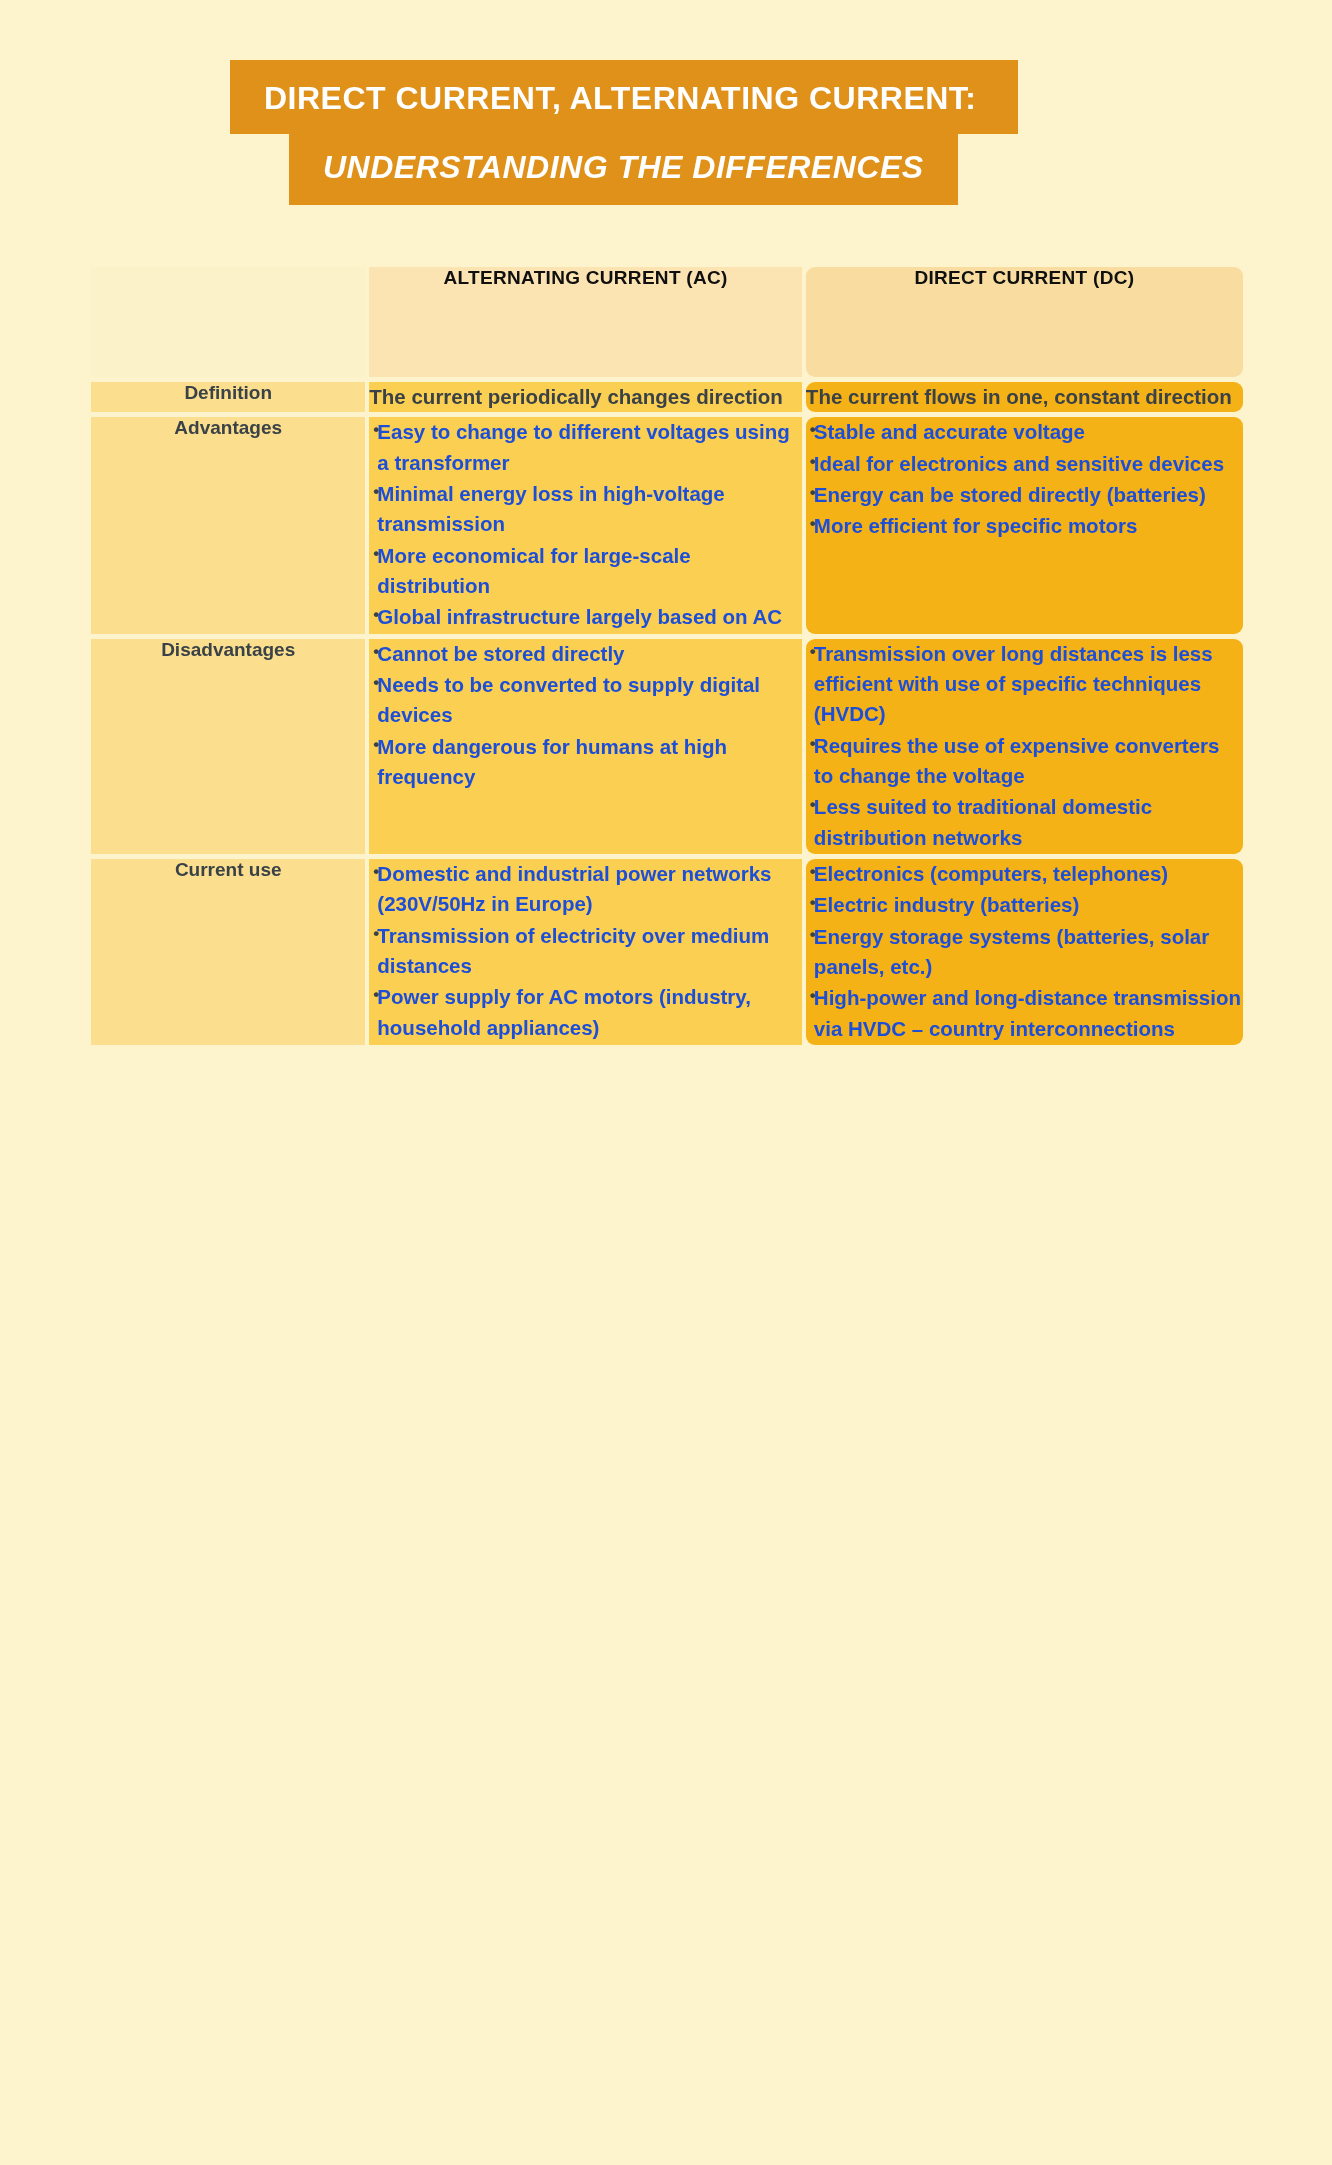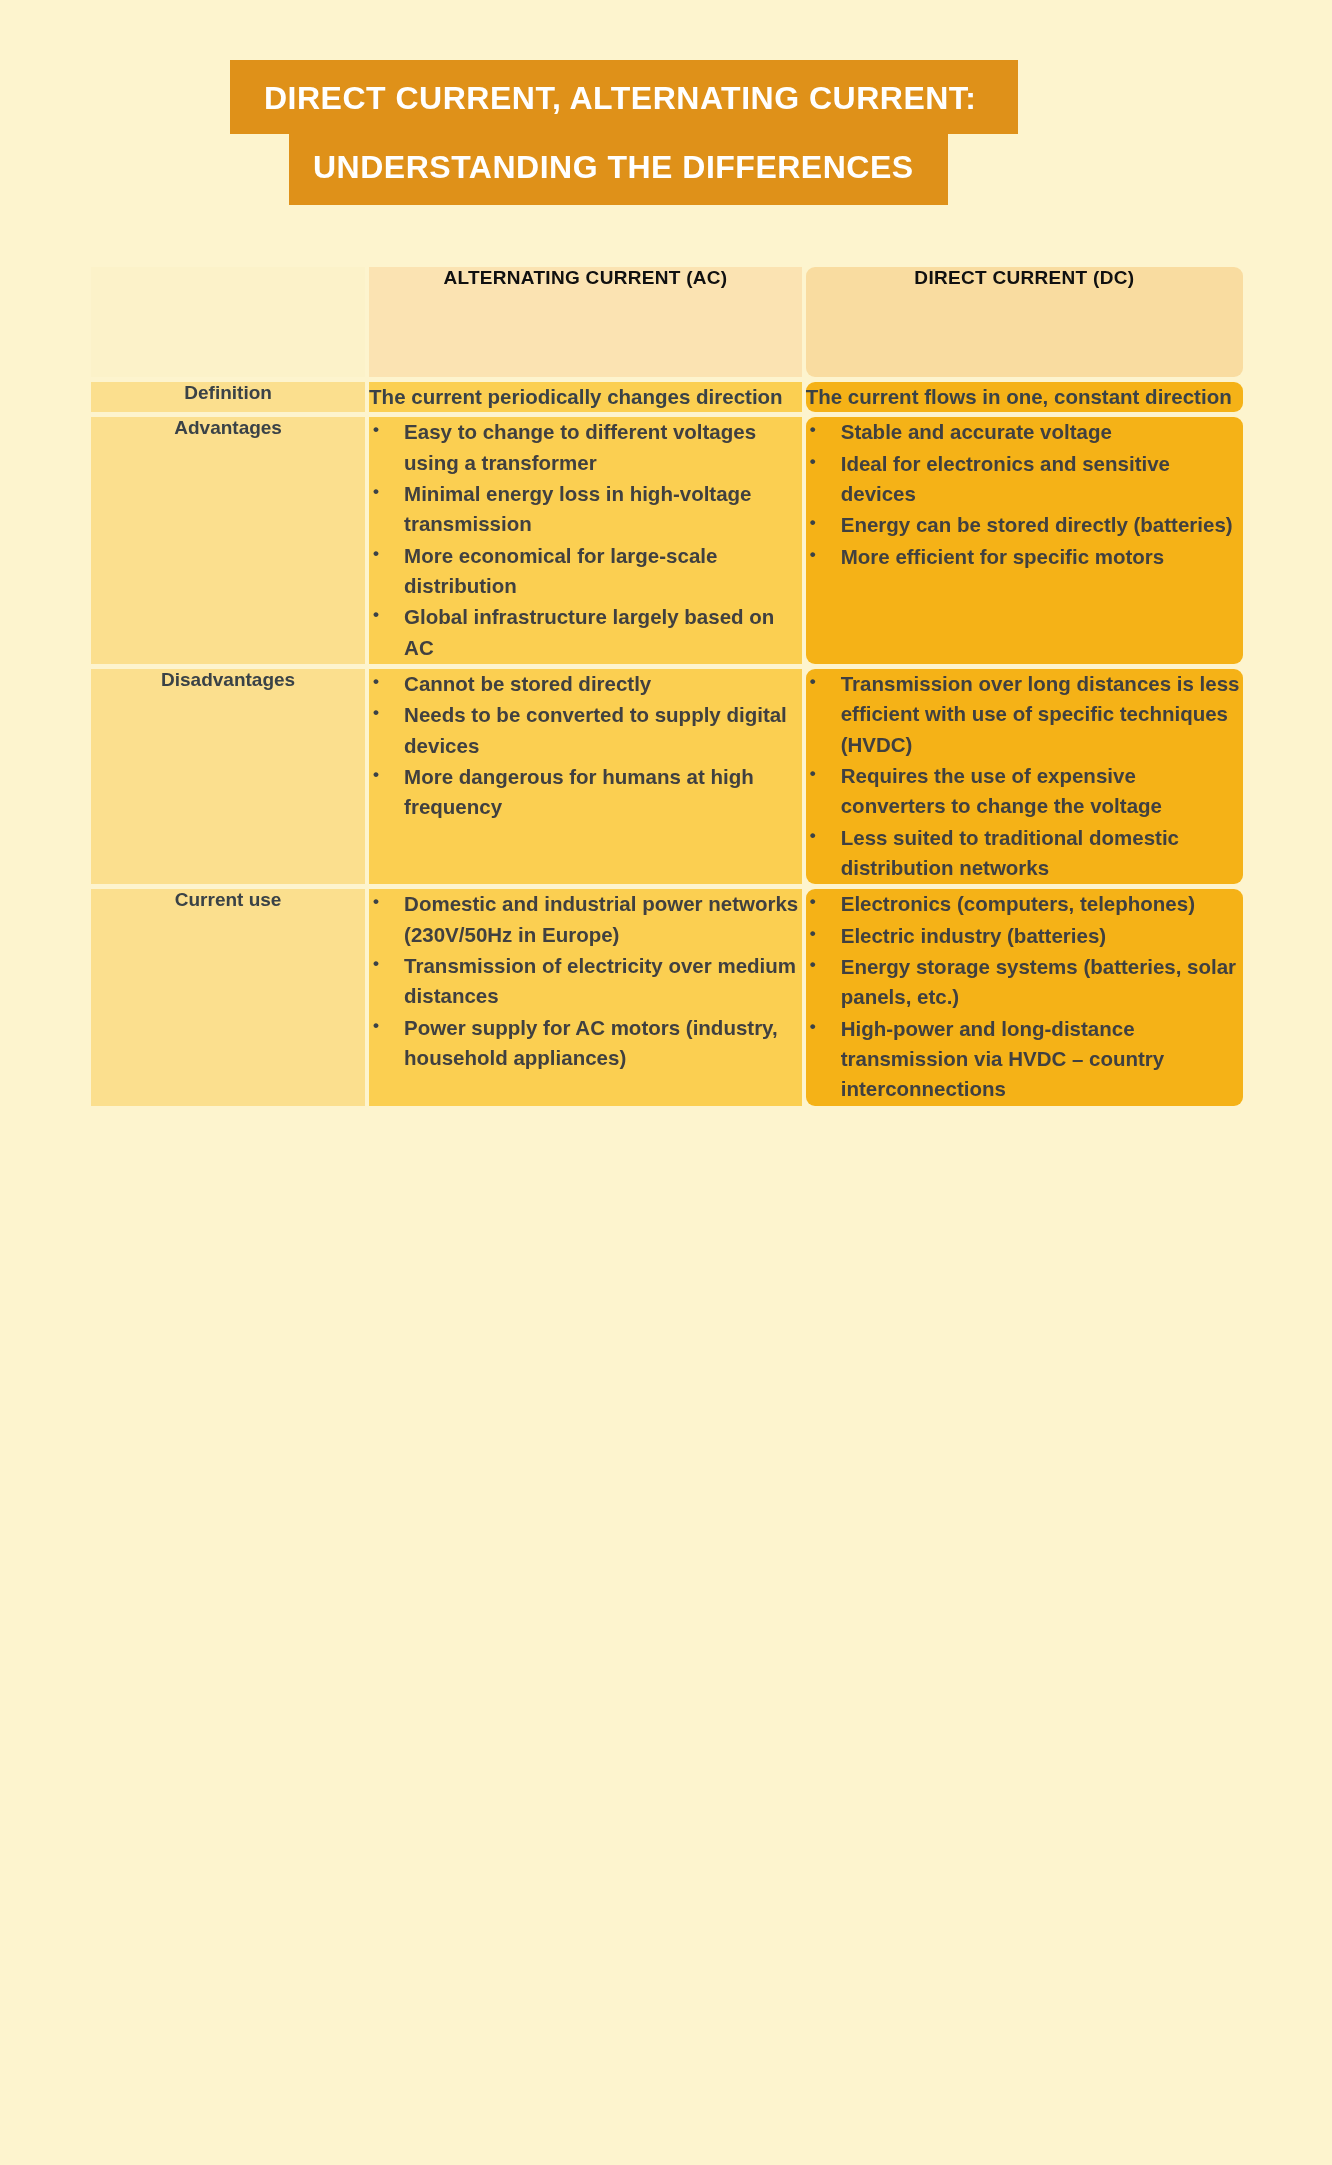--- a/index.html
+++ b/index.html
@@ -38,22 +38,23 @@
     line-height: 1;
     white-space: nowrap;
     width: fit-content;
   }
   .title-line-1 {
     margin-left: 230px;
     padding: 22px 42px 20px 34px;
   }
   .title-line-2 {
     margin-left: 289px;
-    padding: 18px 34px 22px 24px;
+    padding: 18px 34px 22px 34px;
     margin-top: -1px;
+    font-style: italic;
   }
 
   
   .table {
     position: absolute;
     left: 91px;
     top: 267px;
     width: 1152px;
     border-collapse: collapse;
   }
@@ -123,25 +124,25 @@
     color: #3A4247;
   }
 
   ul.bullets {
     margin: 0;
     padding: 0;
     list-style: none;
   }
   ul.bullets li {
     position: relative;
-    padding-left: 35px;
+    padding-left: 8px;
     font-weight: bold;
     font-size: 20.5px;
     line-height: 1.48;
-    color: #404040;
+    color: #1d4ed8;
     margin-bottom: 1px;
   }
   ul.bullets li::before {
     content: "\2022";
     position: absolute;
     left: 4px;
     top: -1px;
     font-size: 17px;
     line-height: 1.6;
     color: #3A4247;

